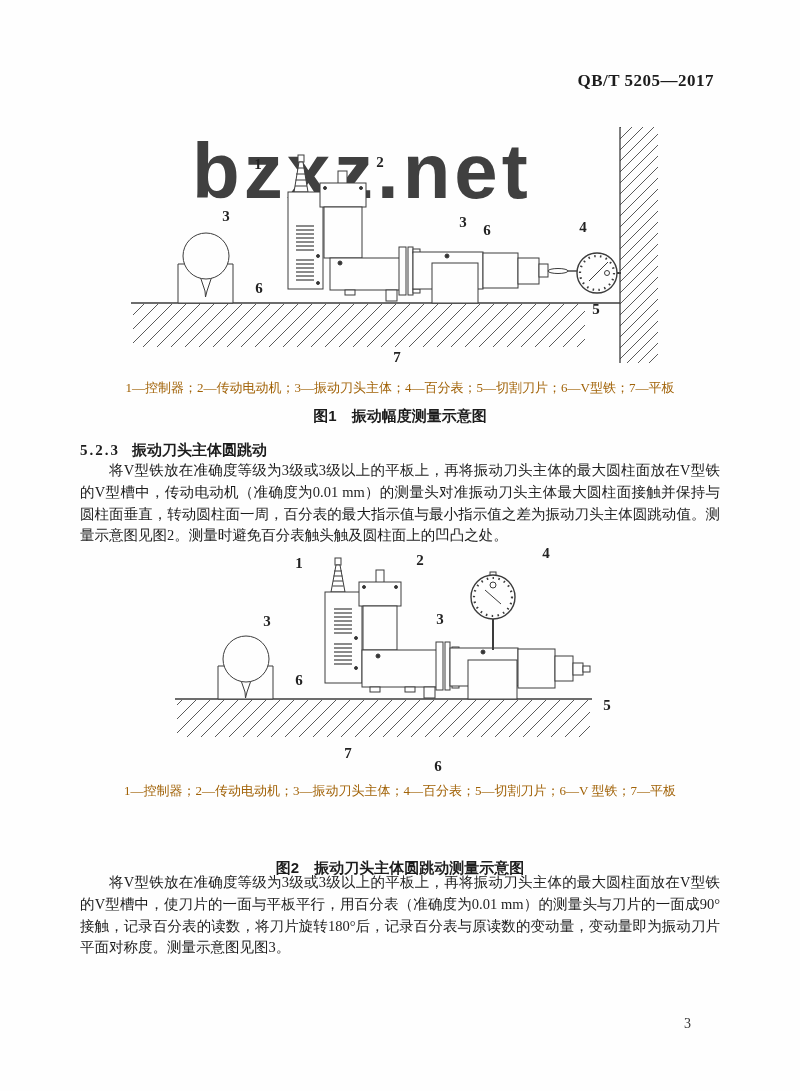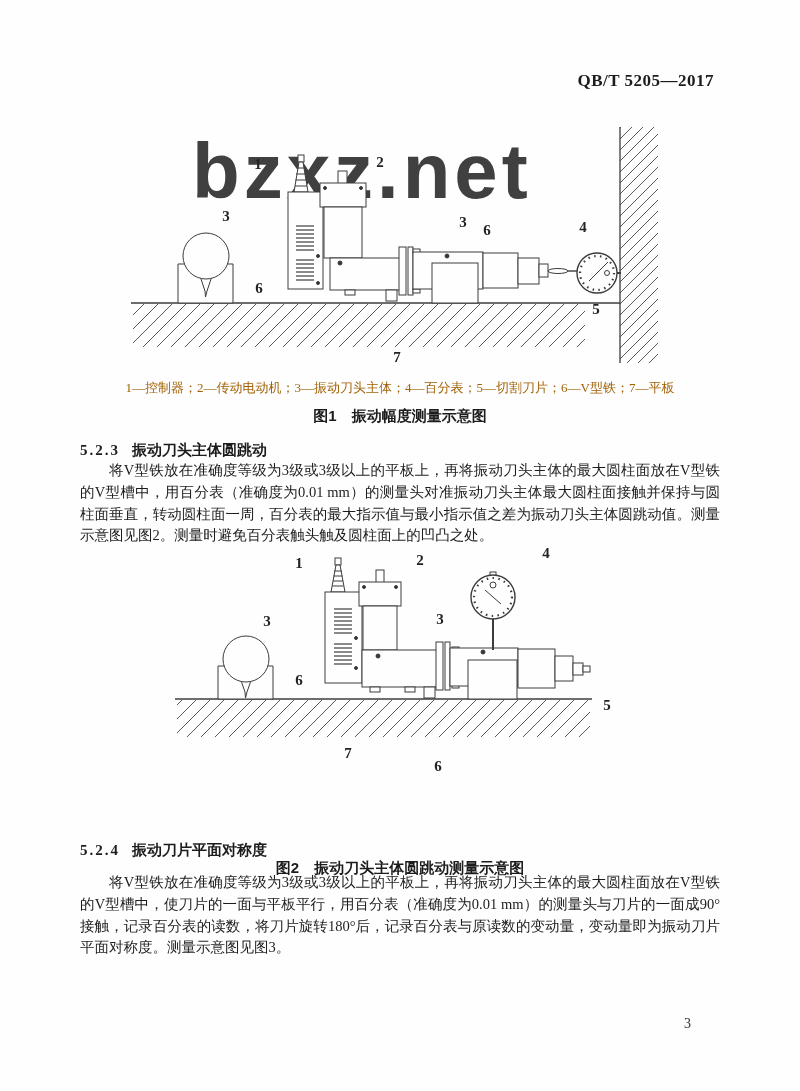--- a/index.html
+++ b/index.html
@@ -150,21 +150,21 @@
   <span class="fig-label" style="left:259px; top:288px;">6</span>
   <span class="fig-label" style="left:596px; top:309px;">5</span>
   <span class="fig-label" style="left:397px; top:357px;">7</span>
 
   <div class="caption" style="top:379px;">1—控制器；2—传动电动机；3—振动刀头主体；4—百分表；5—切割刀片；6—V型铁；7—平板</div>
   <div class="fig-title" style="top:407px;">图1　振动幅度测量示意图</div>
 
   <div class="heading" style="top:441px;">
     <span class="num">5.2.3</span><span>振动刀头主体圆跳动</span>
   </div>
-  <div class="para" style="top:460px;">将V型铁放在准确度等级为3级或3级以上的平板上，再将振动刀头主体的最大圆柱面放在V型铁的V型槽中，用百分表（准确度为0.01 mm）的测量头对准振动刀头主体最大圆柱面接触并保持与圆柱面垂直，转动圆柱面一周，百分表的最大指示值与最小指示值之差为振动刀头主体圆跳动值。测量示意图见图2。测量时避免百分表触头触及圆柱面上的凹凸之处。</div>
+  <div class="para" style="top:460px;">将V型铁放在准确度等级为3级或3级以上的平板上，再将振动刀头主体的最大圆柱面放在V型铁的V型槽中，传动电动机（准确度为0.01 mm）的测量头对准振动刀头主体最大圆柱面接触并保持与圆柱面垂直，转动圆柱面一周，百分表的最大指示值与最小指示值之差为振动刀头主体圆跳动值。测量示意图见图2。测量时避免百分表触头触及圆柱面上的凹凸之处。</div>
 
   <svg class="diagram" style="left:160px; top:540px;" width="480" height="210" viewBox="160 540 480 210">
     <defs>
       <pattern id="f2g" width="14" height="14" patternUnits="userSpaceOnUse">
         <path d="M-2,16 L16,-2" stroke="#5a5a5a" stroke-width="1" fill="none"></path>
       </pattern>
     </defs>
     <g stroke="#3c3c3c" stroke-width="1" fill="none">
 
       <line x1="175" y1="699" x2="592" y2="699" stroke-width="1.5"></line>
@@ -233,22 +233,20 @@
   <span class="fig-label" style="left:299px; top:563px;">1</span>
   <span class="fig-label" style="left:420px; top:560px;">2</span>
   <span class="fig-label" style="left:546px; top:553px;">4</span>
   <span class="fig-label" style="left:267px; top:621px;">3</span>
   <span class="fig-label" style="left:440px; top:619px;">3</span>
   <span class="fig-label" style="left:299px; top:680px;">6</span>
   <span class="fig-label" style="left:607px; top:705px;">5</span>
   <span class="fig-label" style="left:348px; top:753px;">7</span>
   <span class="fig-label" style="left:438px; top:766px;">6</span>
 
+  <div class="caption" style="top:782px;">1—控制器；2—传动电动机；3—振动刀头主体；4—百分表；5—切割刀片；6—V 型铁；7—平板</div>
   <div class="fig-title" style="top:811px;margin-top:48px;">图2　振动刀头主体圆跳动测量示意图</div>
 
-  <div class="heading" style="top:841px;">
-    <span class="num">5.2.4</span><span>振动刀片平面对称度</span>
-  </div>
   <div class="para" style="top:860px;margin-top:12px;">将V型铁放在准确度等级为3级或3级以上的平板上，再将振动刀头主体的最大圆柱面放在V型铁的V型槽中，使刀片的一面与平板平行，用百分表（准确度为0.01 mm）的测量头与刀片的一面成90°接触，记录百分表的读数，将刀片旋转180°后，记录百分表与原读数的变动量，变动量即为振动刀片平面对称度。测量示意图见图3。</div>
 
   <div class="page-num">3</div>
 
 </div>
 
 </body></html>

